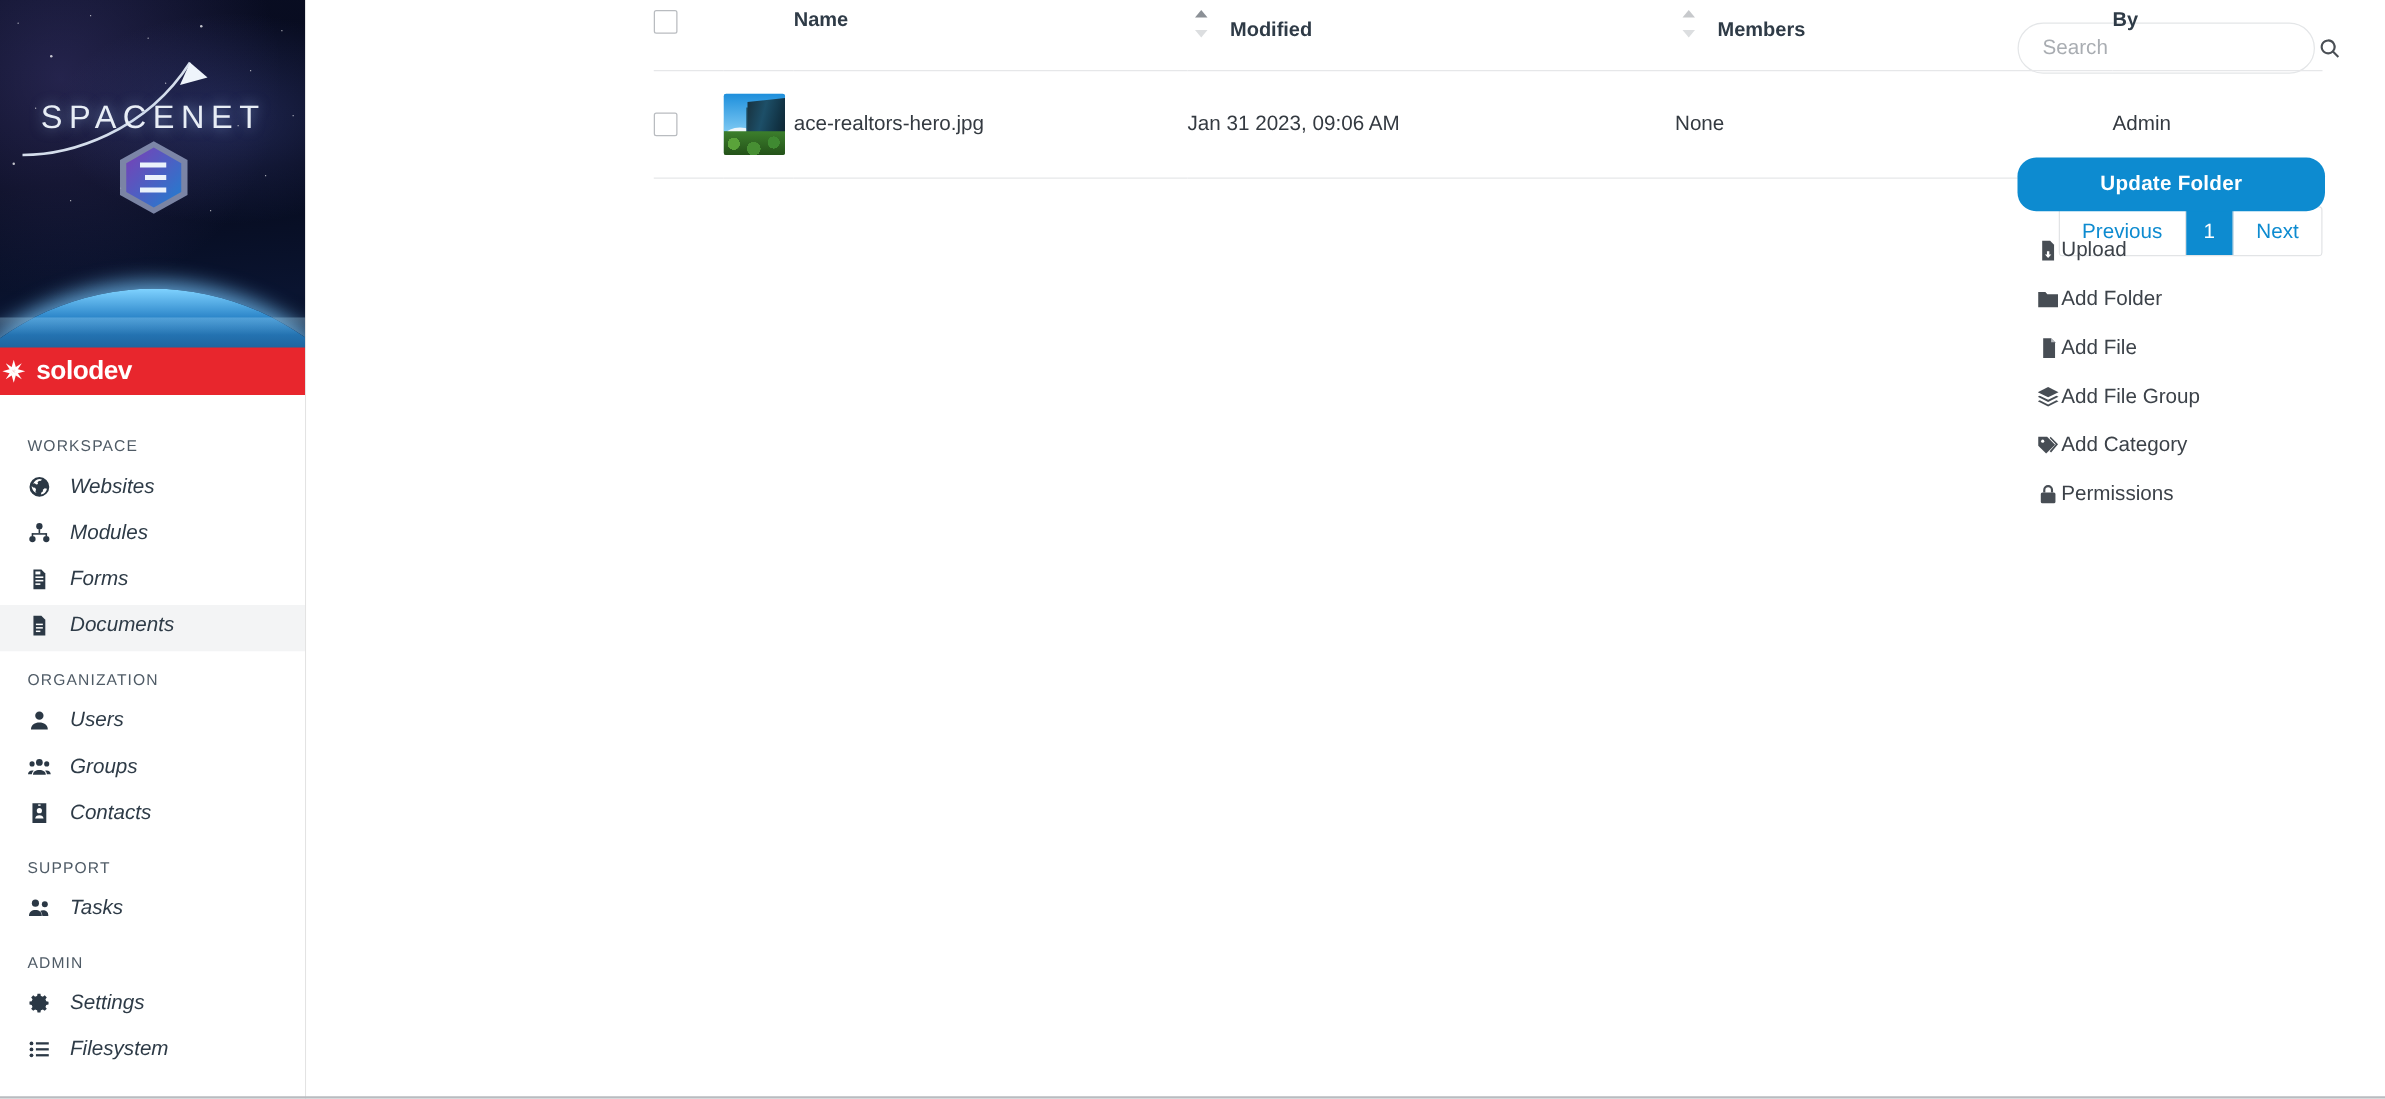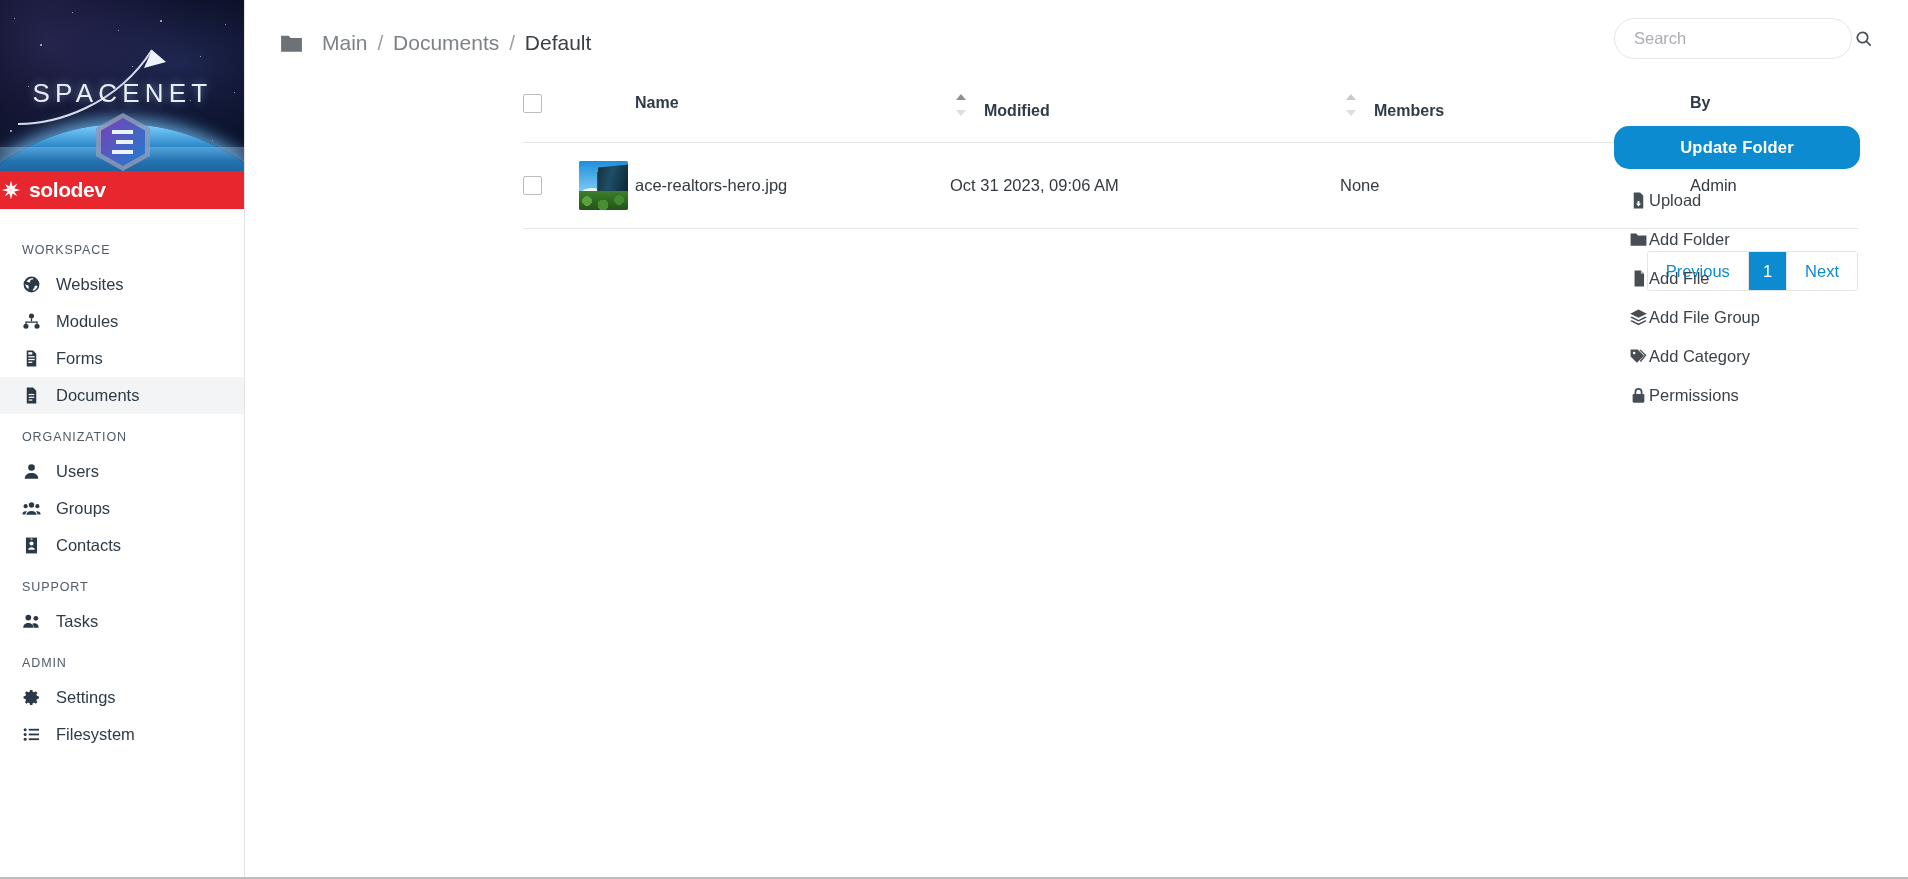--- a/index.html
+++ b/index.html
@@ -12,21 +12,21 @@
   .app { display: flex; width: 1908px; height: 879px; position: relative; }
 
   
   .sidebar {
     width: 245px; min-width: 245px; height: 879px;
     background: #ffffff;
     border-right: 1px solid #e3e3e3;
     position: relative;
     overflow: hidden;
   }
-  .logo-wrap { width: 245px; height: 209px; position: relative; overflow: hidden; }
+  .logo-wrap { width: 245px; height: 316px; position: relative; overflow: hidden; }
   .logo-space {
     position: absolute; inset: 0;
     background:
       radial-gradient(ellipse 120px 60px at 50% 100%, #4aa8e8 0%, rgba(30,90,160,0.55) 40%, rgba(6,10,30,0) 72%),
       radial-gradient(ellipse 200px 120px at 75% 30%, rgba(60,70,140,0.45) 0%, rgba(5,6,20,0) 70%),
       radial-gradient(circle at 20% 20%, rgba(90,80,160,0.35) 0%, rgba(4,5,18,0) 55%),
       linear-gradient(175deg, #090d22 0%, #060a1c 45%, #0a1430 75%, #071024 100%);
   }
   .stars { position: absolute; inset: 0; }
   .stars i {
@@ -67,24 +67,24 @@
   .solodev-text {
     color: #fff; font-size: 21px; font-weight: bold; letter-spacing: -0.4px;
   }
 
   .nav { padding-top: 18px; }
   .nav-section {
     font-size: 12.5px; color: #4f5b66; letter-spacing: .9px;
     padding: 16px 0 9px 22px; text-transform: uppercase;
   }
   .nav-item {
-    display: flex; align-items: center; gap: 15px;
+    display: flex; align-items: flex-start; gap: 15px;
     padding: 7px 0 7px 22px;
     font-size: 16.5px; color: #2e3b47;
-    cursor: pointer; height: 37px;
+    cursor: pointer; height: 37px; font-style: italic;
   }
   .nav-item.active { background: #f3f4f5; }
   .nav-item .ic { width: 19px; height: 19px; display: flex; align-items: center; justify-content: center; flex: 0 0 19px; }
   .nav-item .ic svg { width: 19px; height: 19px; fill: #2b3845; display: block; }
 
   
   .main { flex: 1; position: relative; background: #fff; }
   .topbar {
     height: 86px; display: flex; align-items: center;
     padding-left: 34px;
@@ -376,34 +376,20 @@
             </svg>
           </span>
         <span>Filesystem</span>
       </div>
 
     </nav>
   </aside>
 
   <section class="main">
 
-    <div class="topbar">
-      <span class="crumb-folder">
-        <svg viewBox="0 0 24 24">
-            <path d="M2 4.5h7.2l2 2.3H22V20H2z"></path>
-          </svg>
-      </span>
-      <div class="breadcrumb">
-        <span>Main</span>
-        <span class="sep">/</span>
-        <span>Documents</span>
-        <span class="sep">/</span>
-        <span class="cur">Default</span>
-      </div>
-    </div>
 
     <div class="search-box">
       <input type="text" placeholder="Search" style="">
       <span class="si">
         <svg viewBox="0 0 24 24">
             <path d="M10.2 3a7.2 7.2 0 1 0 4.36 12.93l4.76 4.76 1.42-1.42-4.76-4.76A7.2 7.2 0 0 0 10.2 3zm0 2a5.2 5.2 0 1 1 0 10.4 5.2 5.2 0 0 1 0-10.4z"></path>
           </svg>
       </span>
     </div>
 
@@ -462,21 +448,21 @@
               <td>
                 <span class="thumb">
                   <span class="sky"></span>
                     <span class="cloud"></span>
                   <span class="bld2"></span>
                     <span class="bld"></span>
                     <span class="trees"></span>
                 </span>
               </td>
               <td>ace-realtors-hero.jpg</td>
-              <td>Oct 31 2023, 09:06 AM</td>
+              <td>Jan 31 2023, 09:06 AM</td>
               <td>None</td>
               <td>Admin</td>
             </tr>
           </tbody>
         </table>
       </div>
 
       <div class="pager-row">
         <div class="pager">
           <a>Previous</a>

